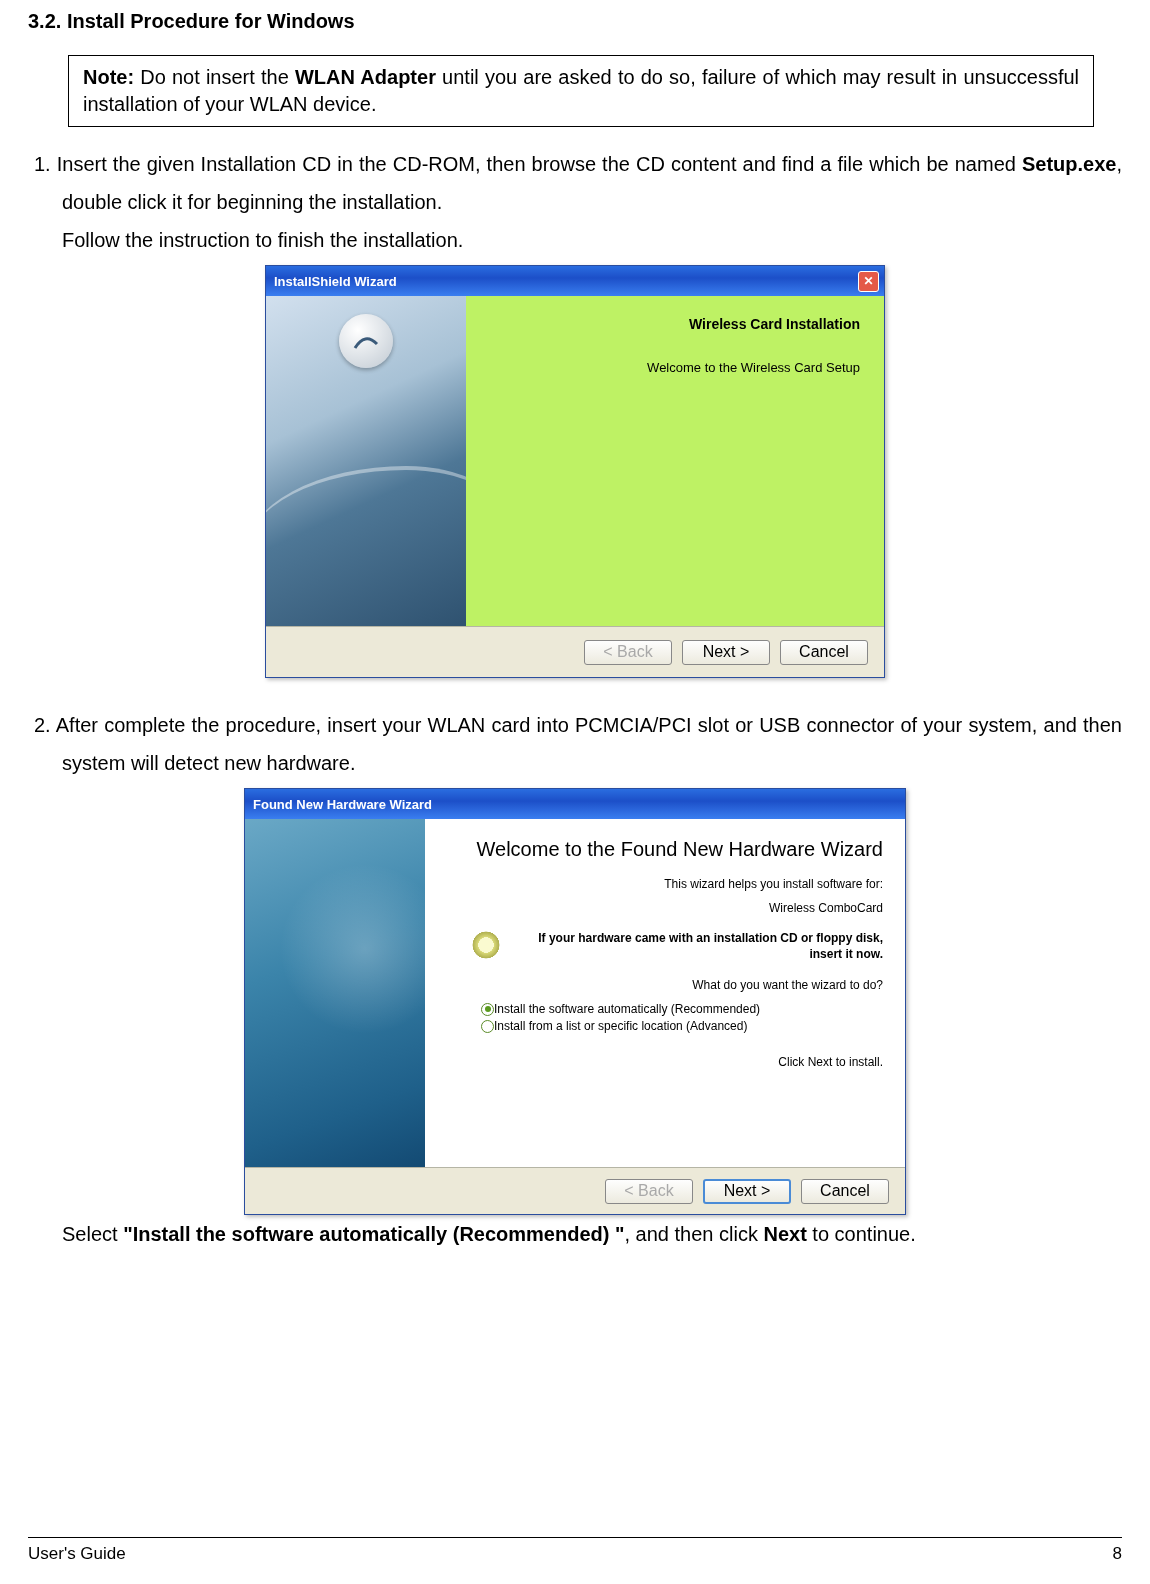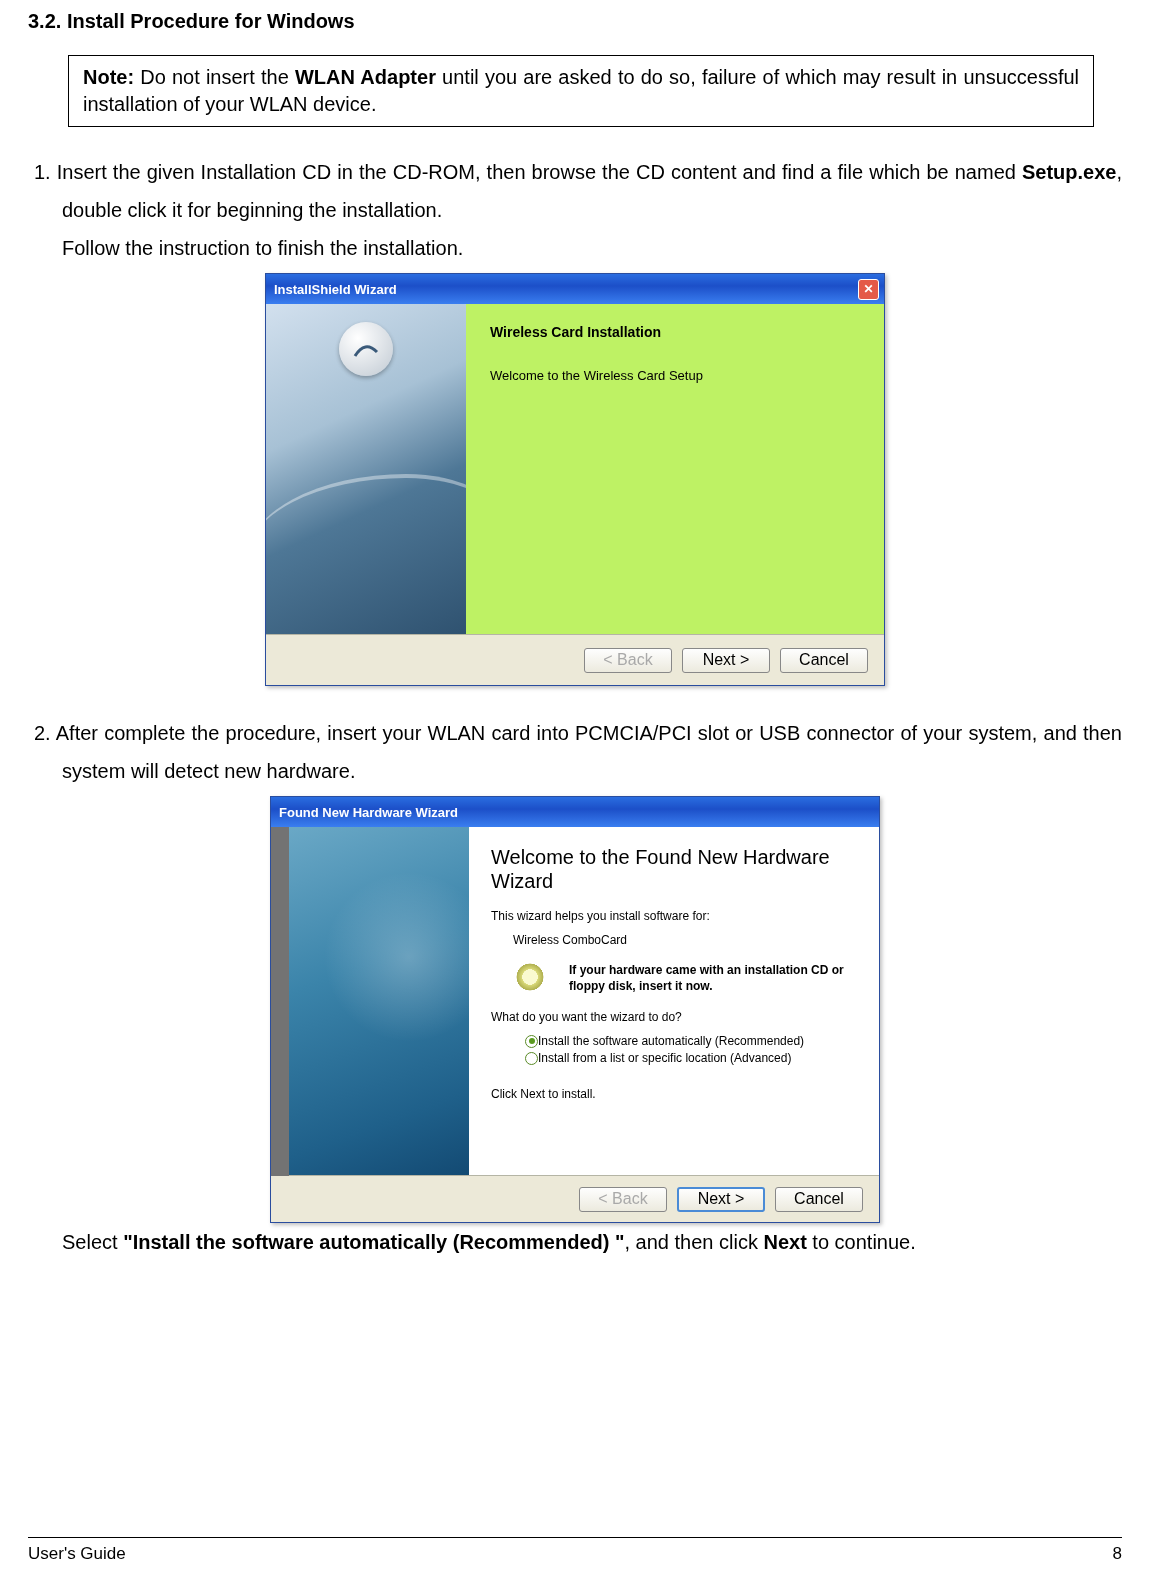--- a/index.html
+++ b/index.html
@@ -12,21 +12,21 @@
       padding: 10px 28px 0 28px;
     }
     .section-title {
       font-size: 20px;
       font-weight: bold;
       margin-bottom: 22px;
     }
     .note-box {
       border: 1.5px solid #000;
       padding: 8px 14px;
-      margin: 0 28px 26px 40px;
+      margin: 0 28px 18px 40px;
       font-size: 20px;
       line-height: 1.35;
       text-align: justify;
     }
     .step {
       font-size: 20px;
       line-height: 1.9;
       margin-bottom: 6px;
       text-align: justify;
     }
@@ -36,20 +36,21 @@
     }
     .step .hang {
       display: block;
       padding-left: 34px;
       text-indent: -28px;
     }
     .screenshot-wrap {
       display: flex;
       justify-content: center;
       margin: 6px 0 28px 0;
+      text-align: right;
     }
     
     .is-window {
       width: 620px;
       border: 1px solid #2a4d9e;
       box-shadow: 2px 2px 4px rgba(0,0,0,0.25);
       background: #ece9d8;
       font-size: 13px;
     }
     .is-titlebar {
@@ -123,31 +124,30 @@
       background: linear-gradient(to bottom, #fefefe, #eceade);
       border: 1px solid #888;
       border-radius: 3px;
       display: inline-flex; align-items: center; justify-content: center;
       cursor: pointer;
     }
     .xp-btn.disabled { color: #a9a9a9; cursor: default; }
     .xp-btn.default { border: 2px solid #4a8bd6; }
     
     .hw-window {
-      width: 610px;
+      width: 662px;
       border: 1px solid #2a4d9e;
       box-shadow: 2px 2px 4px rgba(0,0,0,0.25);
-      background: #737373;
+      background: #0369a1;
       font-size: 13px;
     }
     .hw-body {
       display: flex;
       background: #fff;
       border-bottom: 1px solid #b5b5a5;
-      margin-left: 18px;
     }
     .hw-side {
       width: 180px;
       height: 348px;
       background: linear-gradient(160deg, #6aa8c6 0%, #3b84aa 40%, #1f608a 80%, #134a73 100%);
       position:relative;
       overflow:hidden;
     }
     .hw-side::after{
       content:'';

